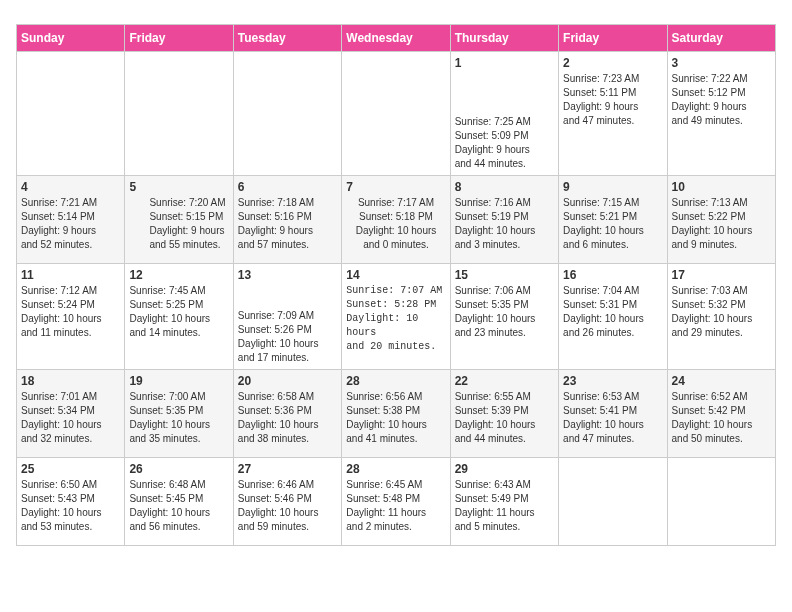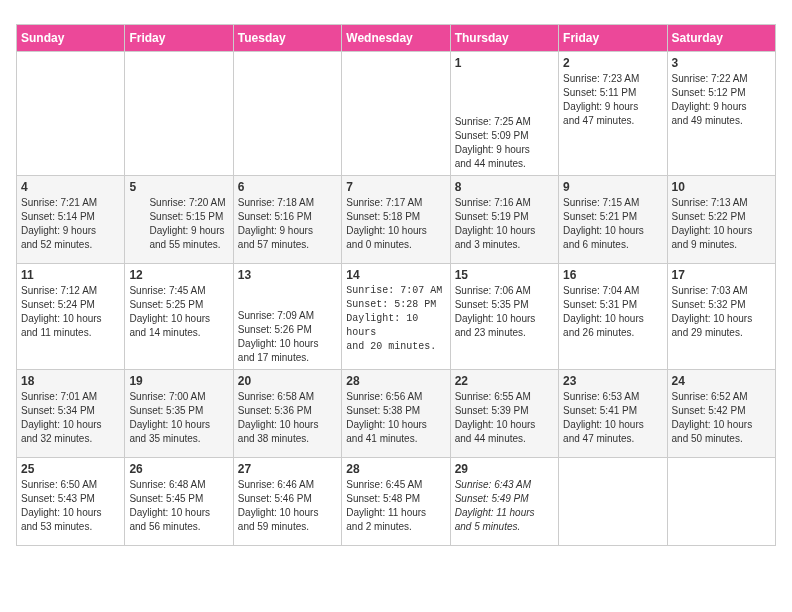--- a/index.html
+++ b/index.html
@@ -139,21 +139,21 @@
         </td>
         <td>
           <span class="day-number">6</span>
           <div class="cell-content" style="white-space: pre-line;">Sunrise: 7:18 AM
 Sunset: 5:16 PM
 Daylight: 9 hours
 and 57 minutes.</div>
         </td>
         <td>
           <span class="day-number">7</span>
-          <div class="cell-content" style="white-space: pre-line;">Sunrise: 7:17 AM
+          <div class="cell-content" style="white-space: pre-line; text-align: center;">Sunrise: 7:17 AM
 Sunset: 5:18 PM
 Daylight: 10 hours
 and 0 minutes.</div>
         </td>
         <td>
           <span class="day-number">8</span>
           <div class="cell-content" style="white-space: pre-line;">Sunrise: 7:16 AM
 Sunset: 5:19 PM
 Daylight: 10 hours
 and 3 minutes.</div>
@@ -299,21 +299,21 @@
         </td>
         <td>
           <span class="day-number">28</span>
           <div class="cell-content" style="white-space: pre-line;">Sunrise: 6:45 AM
 Sunset: 5:48 PM
 Daylight: 11 hours
 and 2 minutes.</div>
         </td>
         <td>
           <span class="day-number">29</span>
-          <div class="cell-content" style="white-space: pre-line; font-style: italic;">Sunrise: 6:43 AM
+          <div class="cell-content" style="white-space: pre-line;">Sunrise: 6:43 AM
 Sunset: 5:49 PM
 Daylight: 11 hours
 and 5 minutes.</div>
         </td>
         <td class="empty-cell"></td>
         <td class="empty-cell"></td>
       </tr>
     </tbody>
 </table>
 

